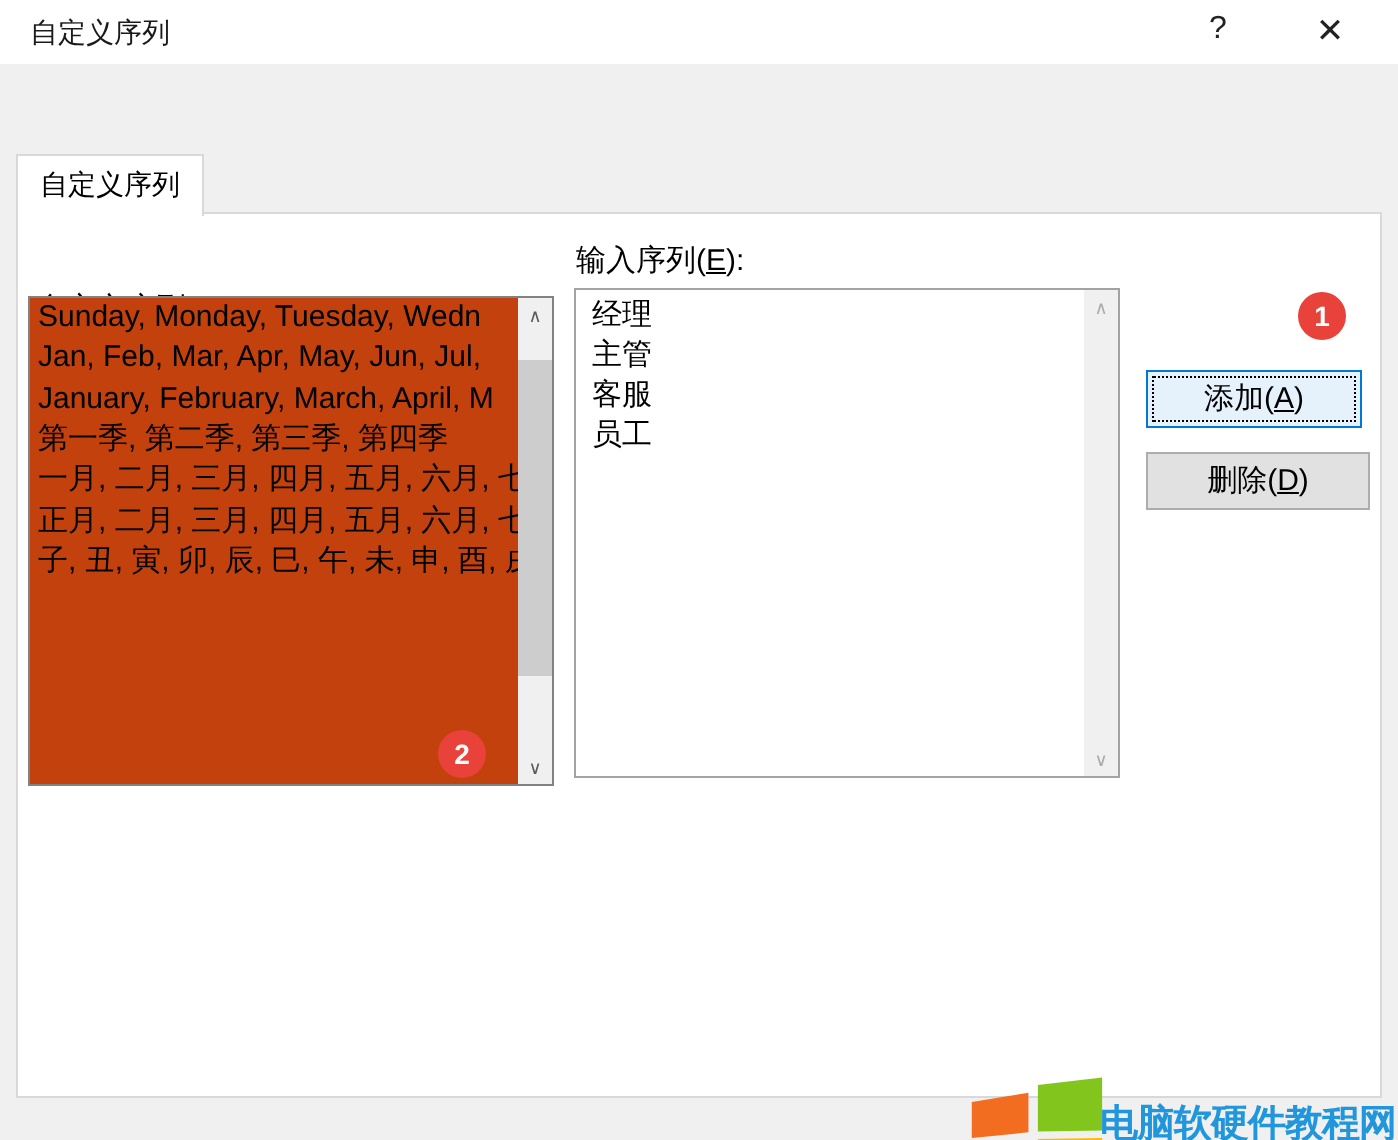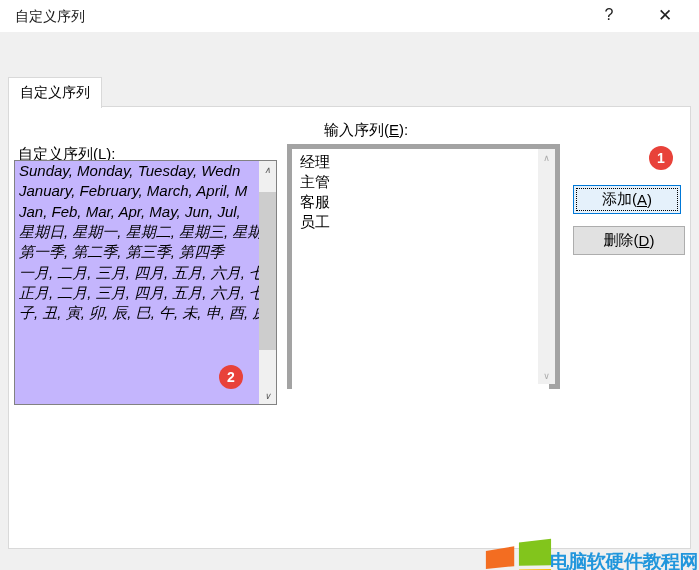--- a/index.html
+++ b/index.html
@@ -14,40 +14,40 @@
   .cap-close{left:650px;font-size:17px;}
   
   .body{position:absolute;left:0;top:32px;width:699px;height:538px;background:#f0f0f0;}
   .tab{position:absolute;left:8px;top:45px;width:92px;height:30px;background:#fff;
     border:1px solid #d9d9d9;border-bottom:none;z-index:3;display:flex;align-items:center;
     justify-content:center;font-size:14px;}
   .panel{position:absolute;left:8px;top:74px;width:681px;height:441px;background:#fff;
     border:1px solid #d9d9d9;z-index:1;}
   .field-label{position:absolute;font-size:15px;z-index:2;color:#000;}
   .lbl-left{left:18px;top:89px;margin-top:24px;}
-  .lbl-right{left:288px;top:89px;margin-left:36px;}
+  .lbl-right{left:288px;top:89px;}
   .u{text-decoration:underline;}
   
-  .listbox{position:absolute;left:14px;top:128px;width:263px;height:245px;background:#c4b5fd;
-    border:1px solid #828282;z-index:2;box-sizing:border-box;font-style:italic;}
+  .listbox{position:absolute;left:14px;top:116px;width:263px;height:245px;background:#c2410c;
+    border:1px solid #828282;z-index:2;box-sizing:border-box;}
   .rows{position:absolute;left:0;top:0;right:17px;bottom:0;overflow:hidden;}
   .row{height:20.35px;line-height:20.35px;font-size:15px;padding-left:4px;white-space:nowrap;
     overflow:hidden;cursor:default;}
   .row.selected{background:#0078d7;color:#fff;}
   
   .sbar{position:absolute;right:0;top:0;bottom:0;width:17px;background:#f0f0f0;}
   .sb-btn{position:absolute;left:0;width:17px;height:17px;display:flex;align-items:center;
     justify-content:center;font-size:9px;color:#5a5a5a;cursor:pointer;}
   .sb-up{top:0;}
   .sb-down{bottom:0;}
   .sb-thumb{position:absolute;left:0;width:17px;background:#cdcdcd;cursor:pointer;}
   .sbar.light .sb-btn{color:#ababab;}
   
   .inputwrap{position:absolute;left:287px;top:112px;width:273px;height:245px;background:#fff;
-    border:5px solid #a3a3a3;z-index:2;box-sizing:border-box;}
+    border:1px solid #a3a3a3;z-index:2;box-sizing:border-box;}
   .inputwrap textarea{position:absolute;left:0;top:0;width:249px;height:239px;border:none;
     outline:none;resize:none;font-family:"Liberation Sans",sans-serif;font-size:15px;
     line-height:20px;padding:3px 0 0 8px;margin:0;overflow:hidden;background:#fff;color:#000;}
   
   .btn{position:absolute;box-sizing:border-box;display:flex;align-items:center;justify-content:center;
     font-size:15px;cursor:pointer;z-index:2;background:#e1e1e1;border:1px solid #adadad;color:#000;margin-top:36px;}
   .btn-add{left:573px;top:117px;width:108px;height:29px;background:#e5f1fb;border:1px solid #0078d7;
     outline:1px dotted #000;outline-offset:-4px;}
   .btn-del{left:573px;top:158px;width:112px;height:29px;}
   .btn-ok{left:480px;top:528px;width:97px;height:31px;}
@@ -78,23 +78,22 @@
     <div class="tab">自定义序列</div>
     <div class="panel"></div>
 
     <div class="field-label lbl-left"><span>自定义序列(</span><span class="u">L</span><span>):</span></div>
 
     <div class="field-label lbl-right"><span>输入序列(</span><span class="u">E</span><span>):</span></div>
 
     <div class="listbox">
       <div class="rows">
         <div class="row">Sunday, Monday, Tuesday, Wedn</div>
+        <div class="row">Jan, Feb, Mar, Apr, May, Jun, Jul,</div>
         <div class="row">January, February, March, April, M</div>
-        <div class="row">Jan, Feb, Mar, Apr, May, Jun, Jul,</div>
-        <div class="row">星期日, 星期一, 星期二, 星期三, 星期</div>
         <div class="row">第一季, 第二季, 第三季, 第四季</div>
         <div class="row">一月, 二月, 三月, 四月, 五月, 六月, 七</div>
         <div class="row">正月, 二月, 三月, 四月, 五月, 六月, 七</div>
         <div class="row">子, 丑, 寅, 卯, 辰, 巳, 午, 未, 申, 酉, 戌</div>
       </div>
       <div class="sbar">
         <div class="sb-btn sb-up">∧</div>
         <div class="sb-thumb" style="top:31px;height:158px;"></div>
         <div class="sb-btn sb-down">∨</div>
       </div>

